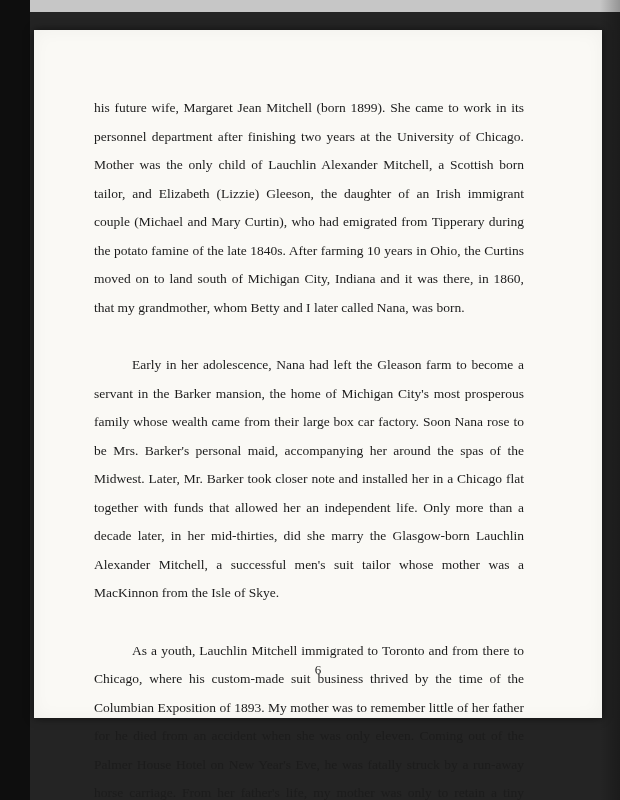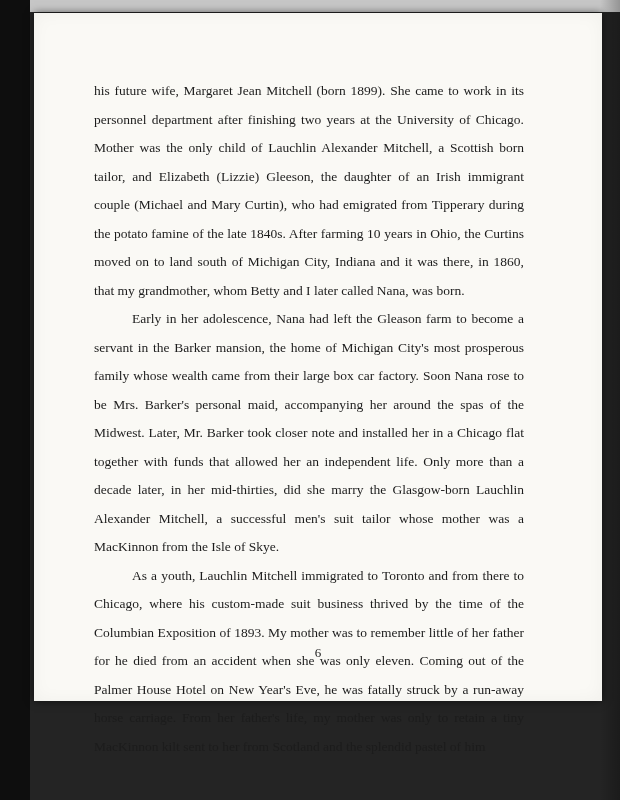--- a/index.html
+++ b/index.html
@@ -35,40 +35,41 @@
     position: absolute;
     top: 0;
     right: 0;
     width: 20px;
     height: 800px;
     background: linear-gradient(to right, rgba(0,0,0,0), rgba(0,0,0,0.25));
   }
   .paper {
     position: absolute;
     left: 34px;
-    top: 13px;
+    top: 30px;
     width: 568px;
     height: 688px;
     background: #faf9f5;
     box-shadow: 0 0 8px rgba(0,0,0,0.6), inset 0 0 18px rgba(0,0,0,0.04);
   }
   .text-block {
     position: absolute;
     top: 64px;
     left: 60px;
     width: 430px;
     color: #1c1c1c;
     font-size: 13.5px;
     line-height: 28.5px;
     text-align: justify;
   }
   .para {
     margin: 0;
   }
   .para + .para {
+    margin-top: 29px;
     font-family: Liberation Serif, serif;
   }
   .para.indented {
     text-indent: 38px;
   }
   .page-number {
     position: absolute;
     bottom: 40px;
     left: 0;
     width: 100%;

